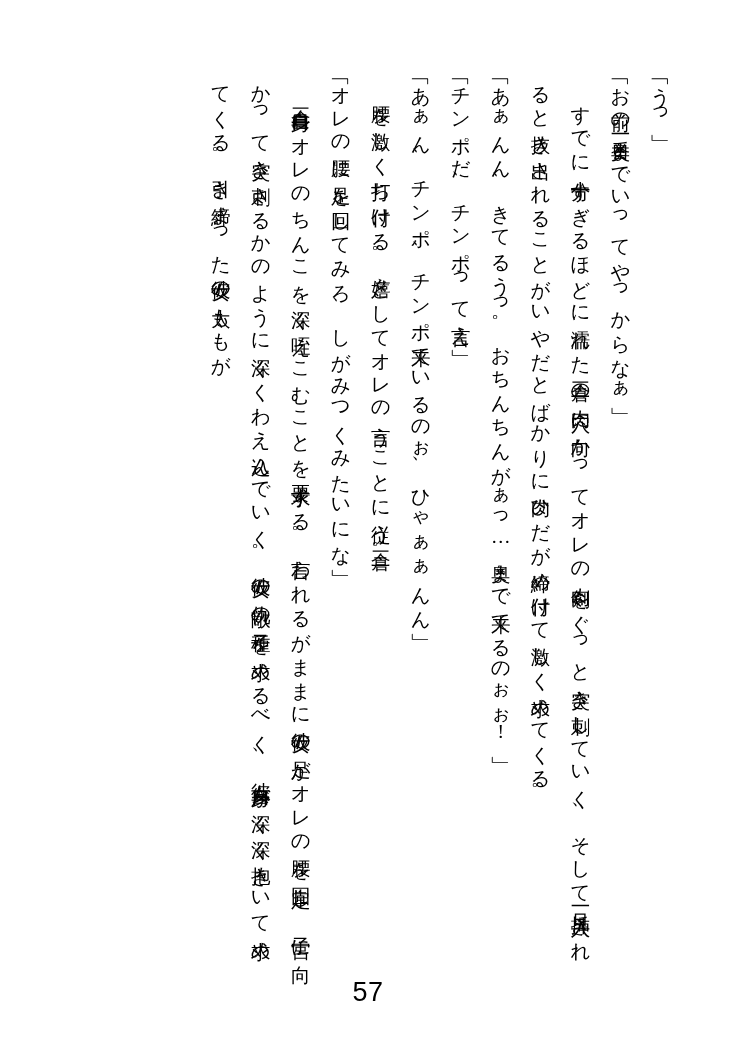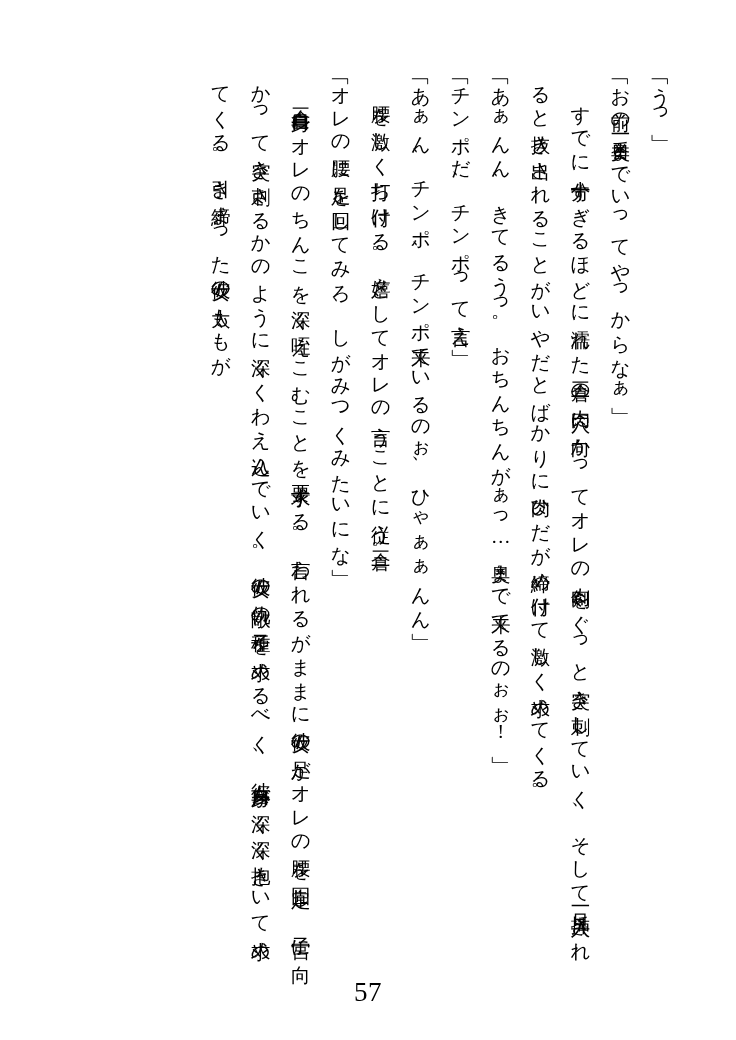--- a/index.html
+++ b/index.html
@@ -47,21 +47,21 @@
   .text-block p.indent {
     text-indent: 1em;
   }
   .page-number {
     position: absolute;
     left: 0;
     right: 0;
     bottom: 32px;
     text-align: center;
     font-size: 27px;
-    font-family: Liberation Serif, serif;
+    font-family: Liberation Sans, sans-serif;
     color: #000000;
     letter-spacing: 0.02em;
   }
 </style>
 </head>
 <body>
 
 <div class="page">
 
   <div class="text-block">

